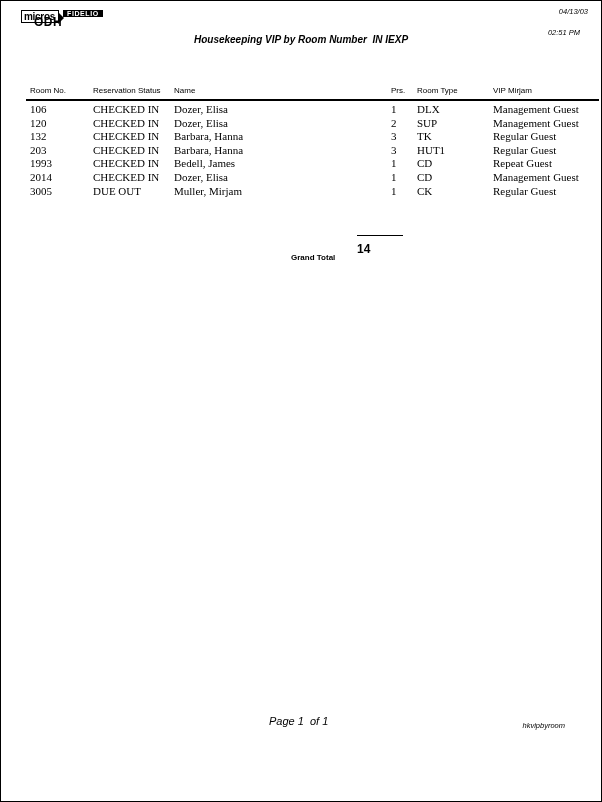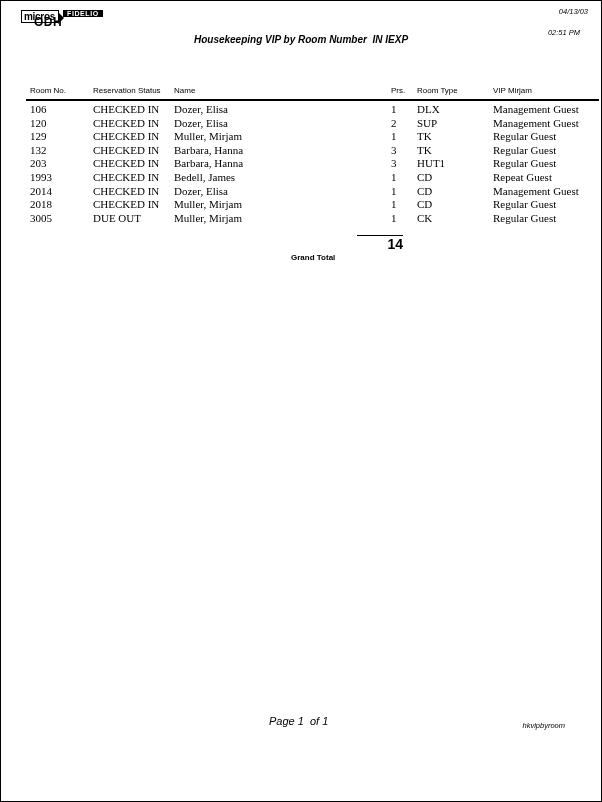--- a/index.html
+++ b/index.html
@@ -78,22 +78,22 @@
   tbody tr:first-child td { padding-top:4px; }
 
   
   .grand-total { position:absolute; top:232px; left:0; width:602px; height:16px; }
   .grand-total-label {
     position:absolute; left:290px; top:20px;
     font-weight:bold; font-size:8px;
   }
   .grand-total-value {
     position:absolute; left:356px; top:2px; width:46px;
-    border-top:1px solid #000; text-align:right;
-    font-weight:bold; font-size:14px; padding-top:0;
+    border-top:1px solid #000; text-align:left;
+    font-weight:bold; font-size:12px; padding-top:6px;
   }
 
   
   .page-number {
     position:absolute; left:268px; top:714px;
     font-style:italic; font-size:11px; white-space:pre;
   }
   .report-id {
     position:absolute; right:36px; top:720px;
     font-style:italic; font-size:7.5px;
@@ -146,28 +146,20 @@
 
     <tr>
       <td>120</td>
       <td>CHECKED IN</td>
       <td>Dozer, Elisa</td>
       <td class="num">2</td>
       <td class="padl">SUP</td>
       <td>Management Guest</td>
     </tr>
 
-    <tr>
-      <td>129</td>
-      <td>CHECKED IN</td>
-      <td>Muller, Mirjam</td>
-      <td class="num">1</td>
-      <td class="padl">TK</td>
-      <td>Regular Guest</td>
-    </tr>
 
     <tr>
       <td>132</td>
       <td>CHECKED IN</td>
       <td>Barbara, Hanna</td>
       <td class="num">3</td>
       <td class="padl">TK</td>
       <td>Regular Guest</td>
     </tr>
 
@@ -191,28 +183,20 @@
 
     <tr>
       <td>2014</td>
       <td>CHECKED IN</td>
       <td>Dozer, Elisa</td>
       <td class="num">1</td>
       <td class="padl">CD</td>
       <td>Management Guest</td>
     </tr>
 
-    <tr>
-      <td>2018</td>
-      <td>CHECKED IN</td>
-      <td>Muller, Mirjam</td>
-      <td class="num">1</td>
-      <td class="padl">CD</td>
-      <td>Regular Guest</td>
-    </tr>
 
     <tr>
       <td>3005</td>
       <td>DUE OUT</td>
       <td>Muller, Mirjam</td>
       <td class="num">1</td>
       <td class="padl">CK</td>
       <td>Regular Guest</td>
     </tr>
   </tbody>

